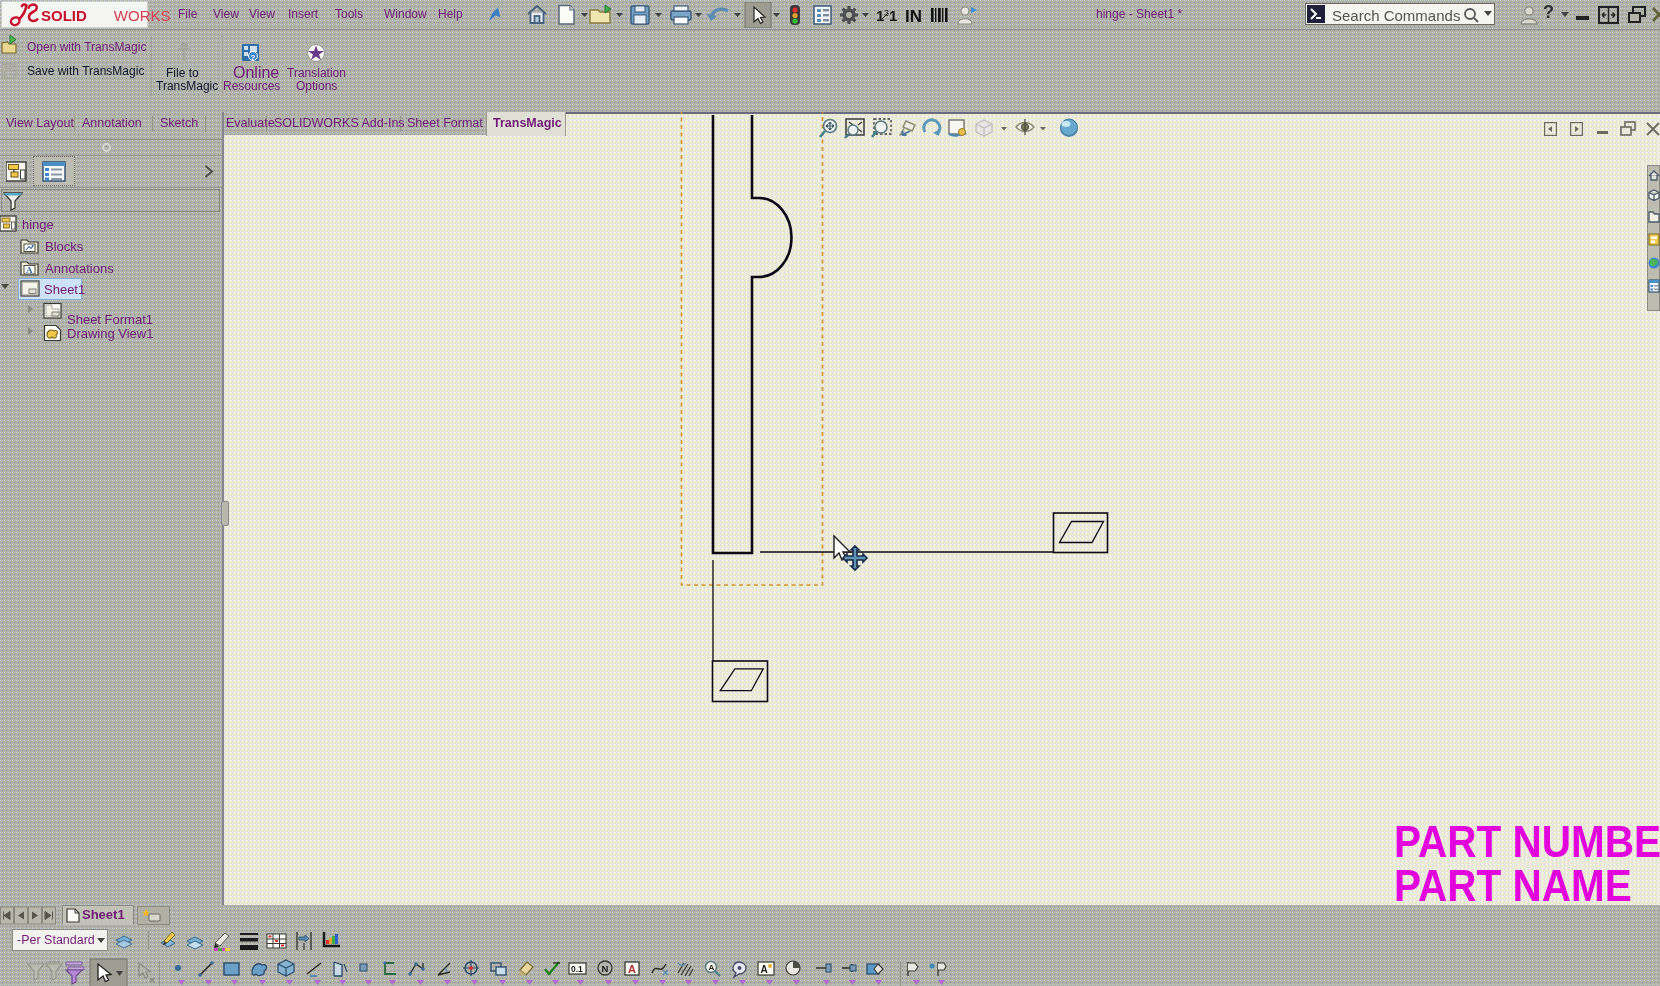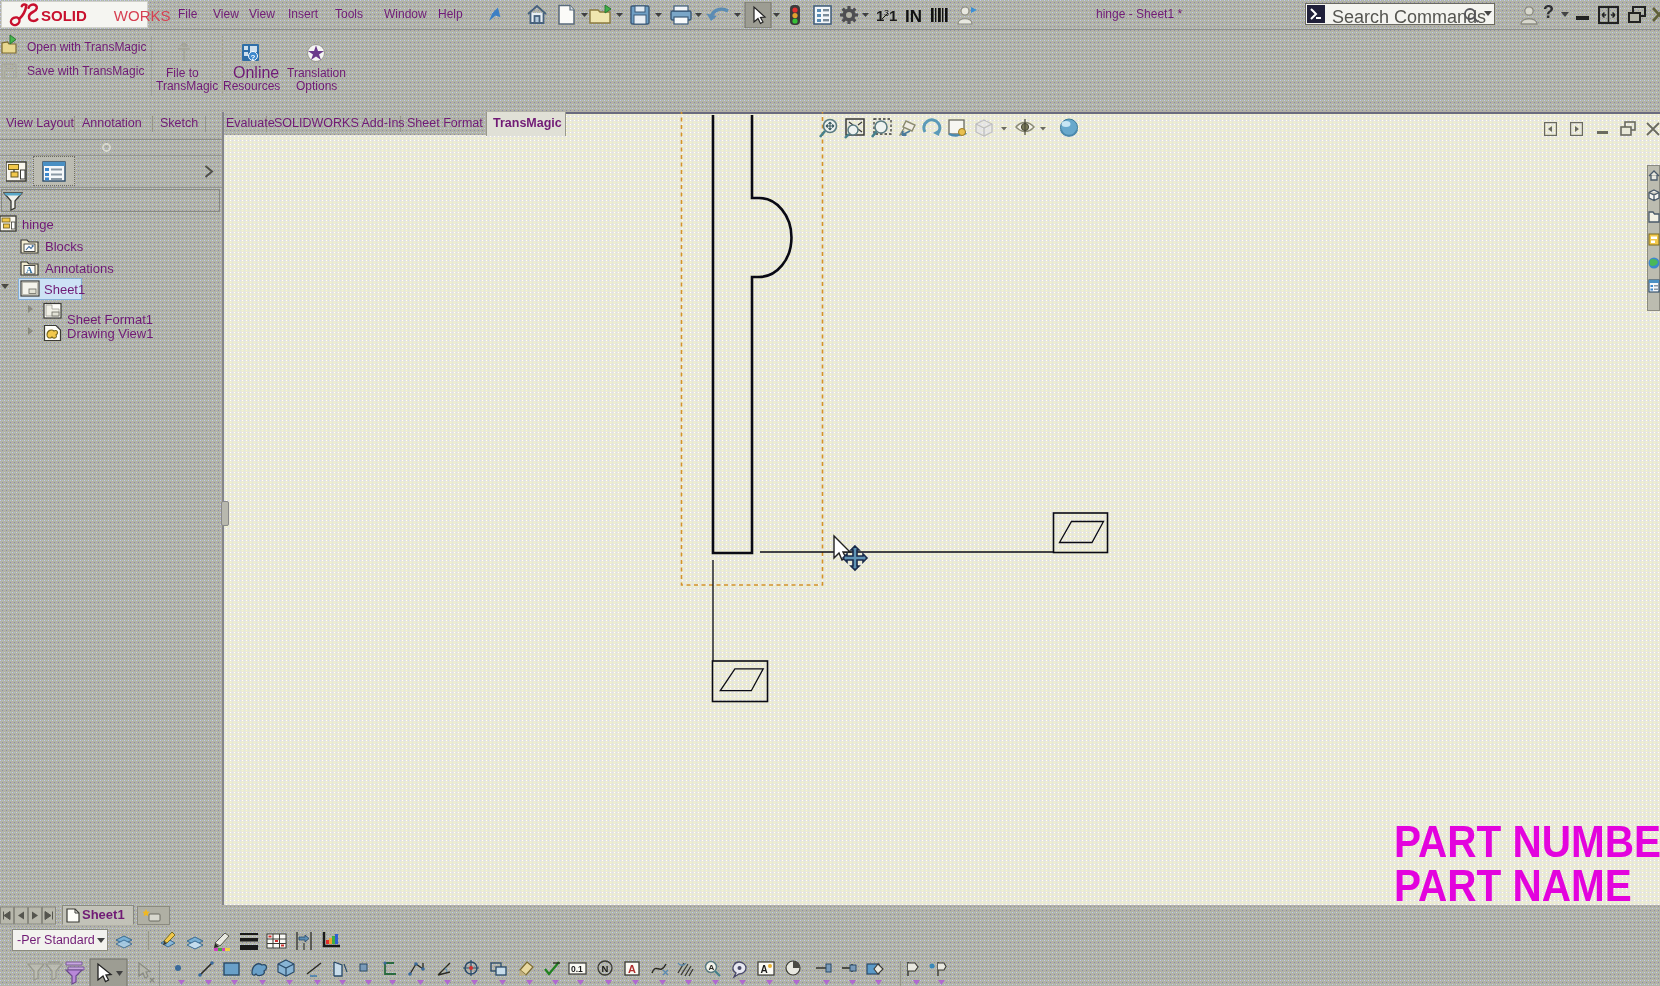--- a/index.html
+++ b/index.html
@@ -1,20 +1,20 @@
 <!DOCTYPE html>
 <html><head>
 <meta charset="utf-8">
 <style>
 * { margin:0; padding:0; box-sizing:border-box; }
 html,body { width:1660px; height:986px; overflow:hidden; font-family:"Liberation Sans", sans-serif; }
 body { position:relative; background:#b3b3a7; }
 .abs { position:absolute; }
 .txt { position:absolute; white-space:nowrap; color:#701a75; }
-.gtxt { color:#701a75; }
+.gtxt { color:#0f172a; }
 svg { display:block; }
 </style>
 </head>
 <body>
 
 <svg class="abs" style="left:0;top:0;" width="1660" height="986">
   <defs>
     <pattern id="g" width="4" height="4" patternUnits="userSpaceOnUse">
       <rect width="4" height="4" fill="#b2b2a6"></rect>
       <rect x="0" y="0" width="1" height="1" fill="#c4c8f0"></rect>
@@ -137,21 +137,21 @@
   <path d="M446 5 l6 3 l-6 3 z" fill="#3d8fd4"></path>
 </svg>
 
 <div class="txt" style="left:1096px;top:7px;font-size:12px;">hinge - Sheet1 *</div>
 
 <div class="abs" style="left:1305px;top:3px;width:190px;height:22px;background:#f4f4f0;border:1px solid #6a6a62;"></div>
 <div class="abs" style="left:1307px;top:5px;width:18px;height:18px;background:#20203a;"></div>
 <svg class="abs" style="left:1309px;top:7px;" width="14" height="14" viewBox="0 0 14 14">
     <path d="M2 2 L7 7 L2 12 M7 11 L12 11" stroke="#fff" stroke-width="2" fill="none"></path>
   </svg>
-<div class="txt" style="left:1332px;top:7px;font-size:18px;color:#555550;">Search Commands</div>
+<div class="txt" style="left:1332px;top:7px;font-size:15px;color:#555550;">Search Commands</div>
 <svg class="abs" style="left:1462px;top:6px;" width="18" height="18" viewBox="0 0 18 18">
     <circle cx="8" cy="8" r="5" fill="none" stroke="#55555a" stroke-width="1.8"></circle>
     <path d="M12 12 L16 16" stroke="#55555a" stroke-width="1.8"></path>
   </svg>
 <div class="abs" style="left:1484px;top:11px;width:0;height:0;border:4px solid transparent;border-top:5px solid #444;"></div>
 
 <svg class="abs" style="left:1518px;top:4px;" width="22" height="22" viewBox="0 0 22 22">
     <circle cx="11" cy="7" r="4.2" fill="#d8d8ce" stroke="#8a8a80" stroke-width="1.3"></circle>
     <path d="M3 20 C3 13 19 13 19 20 Z" fill="#d8d8ce" stroke="#8a8a80" stroke-width="1.3"></path>
   </svg>

